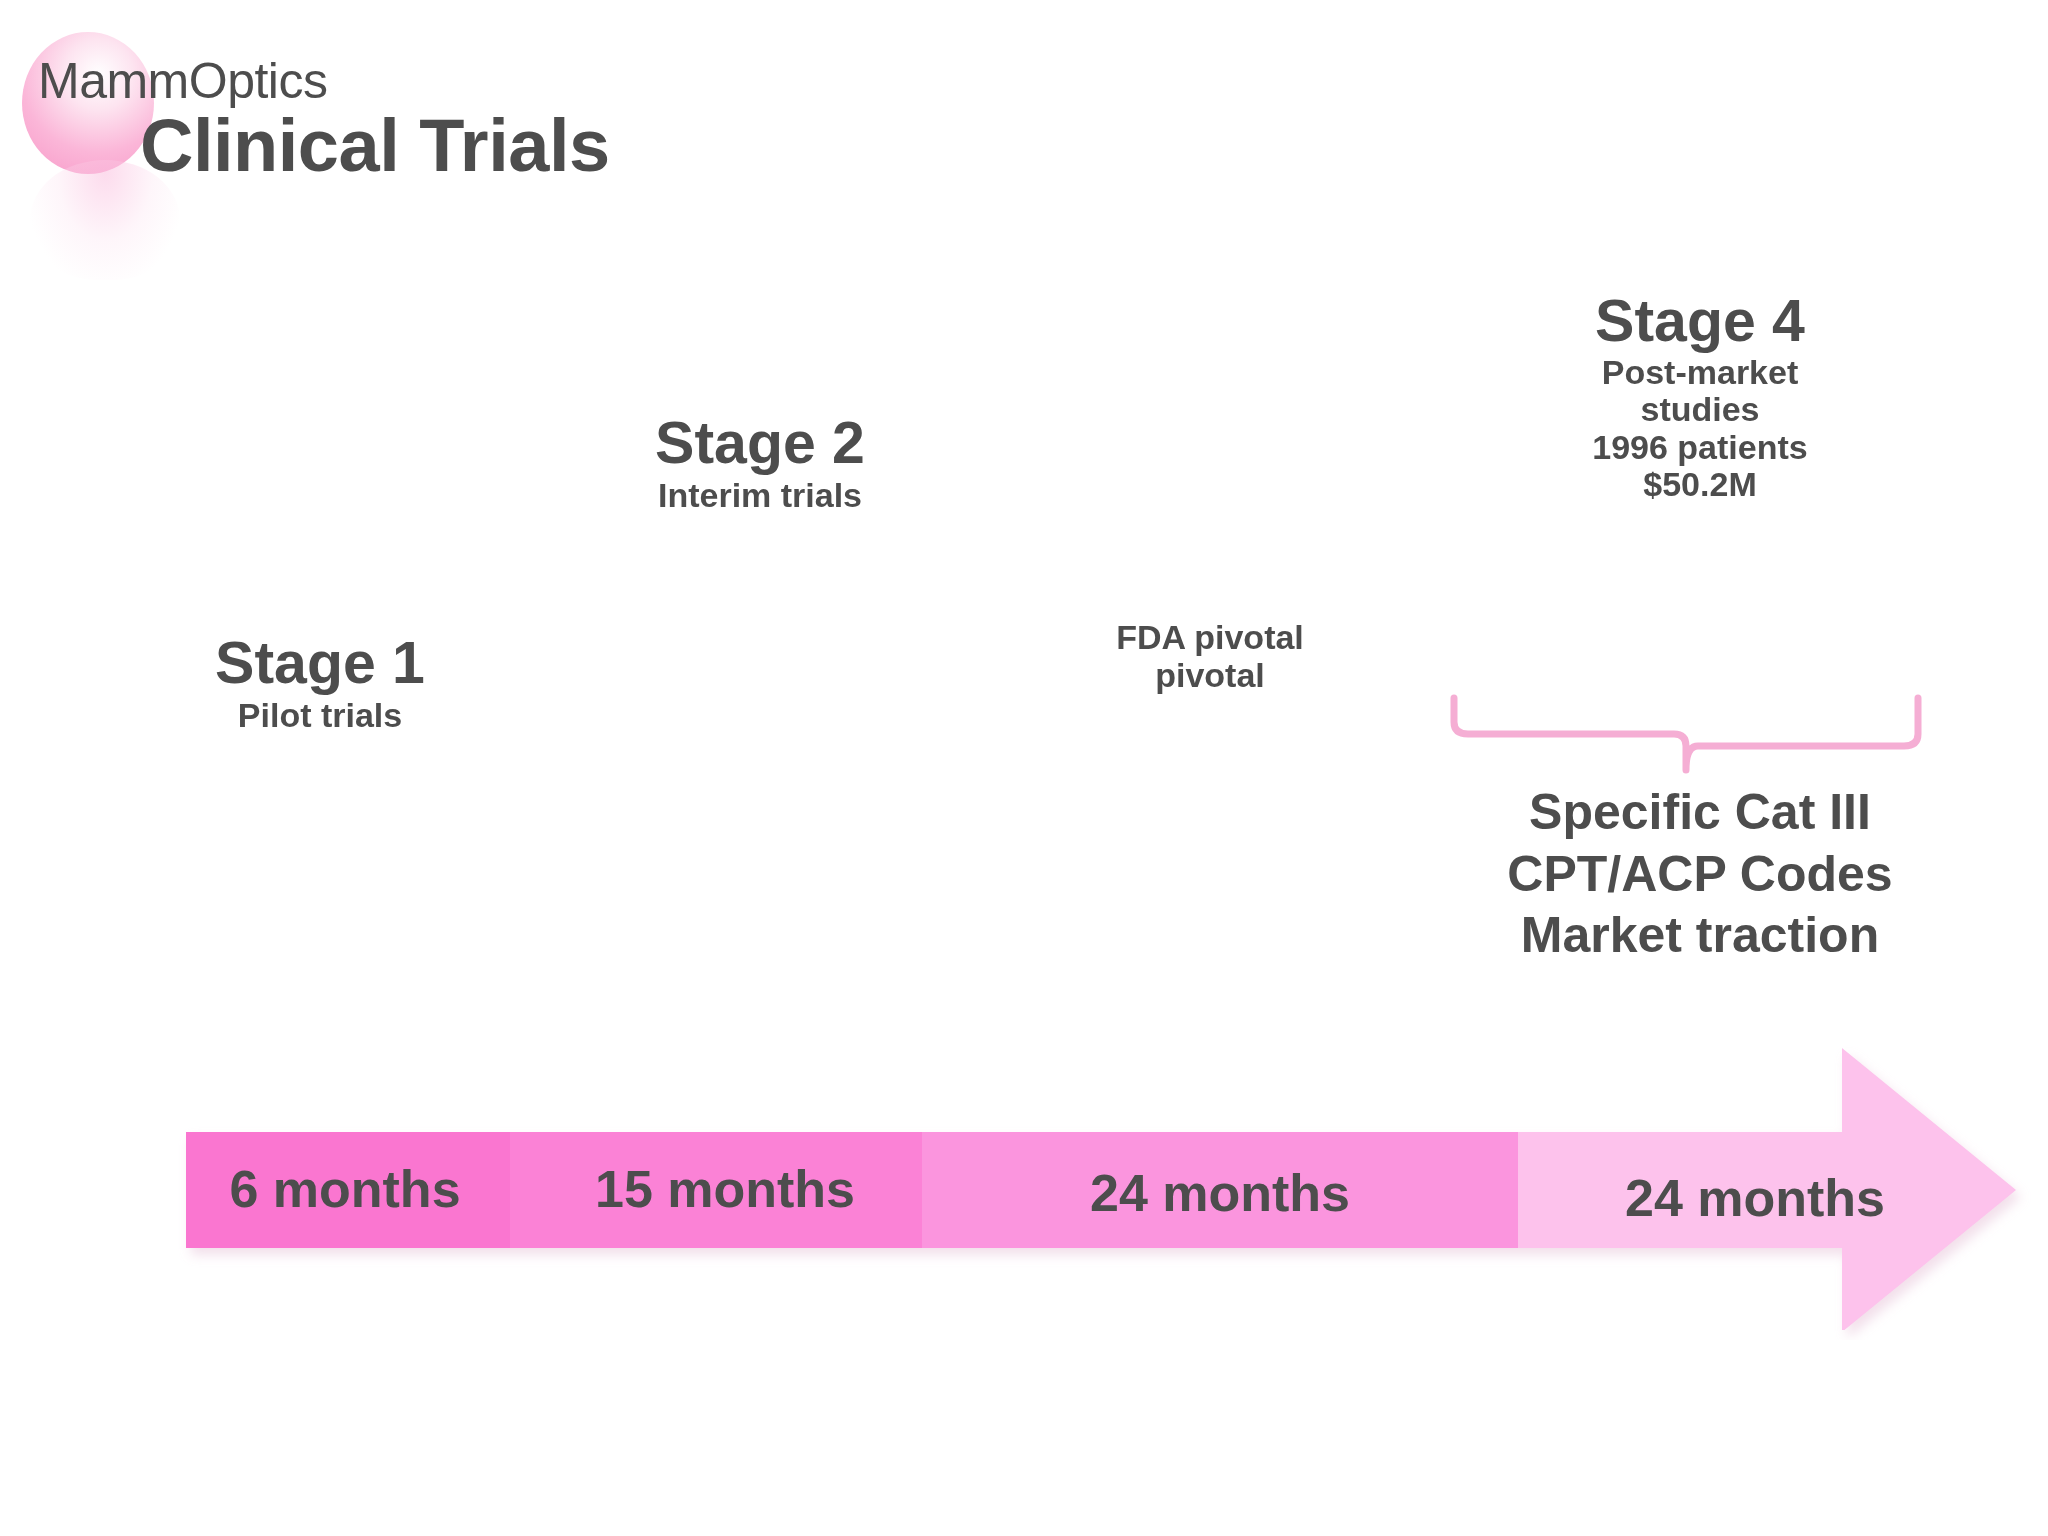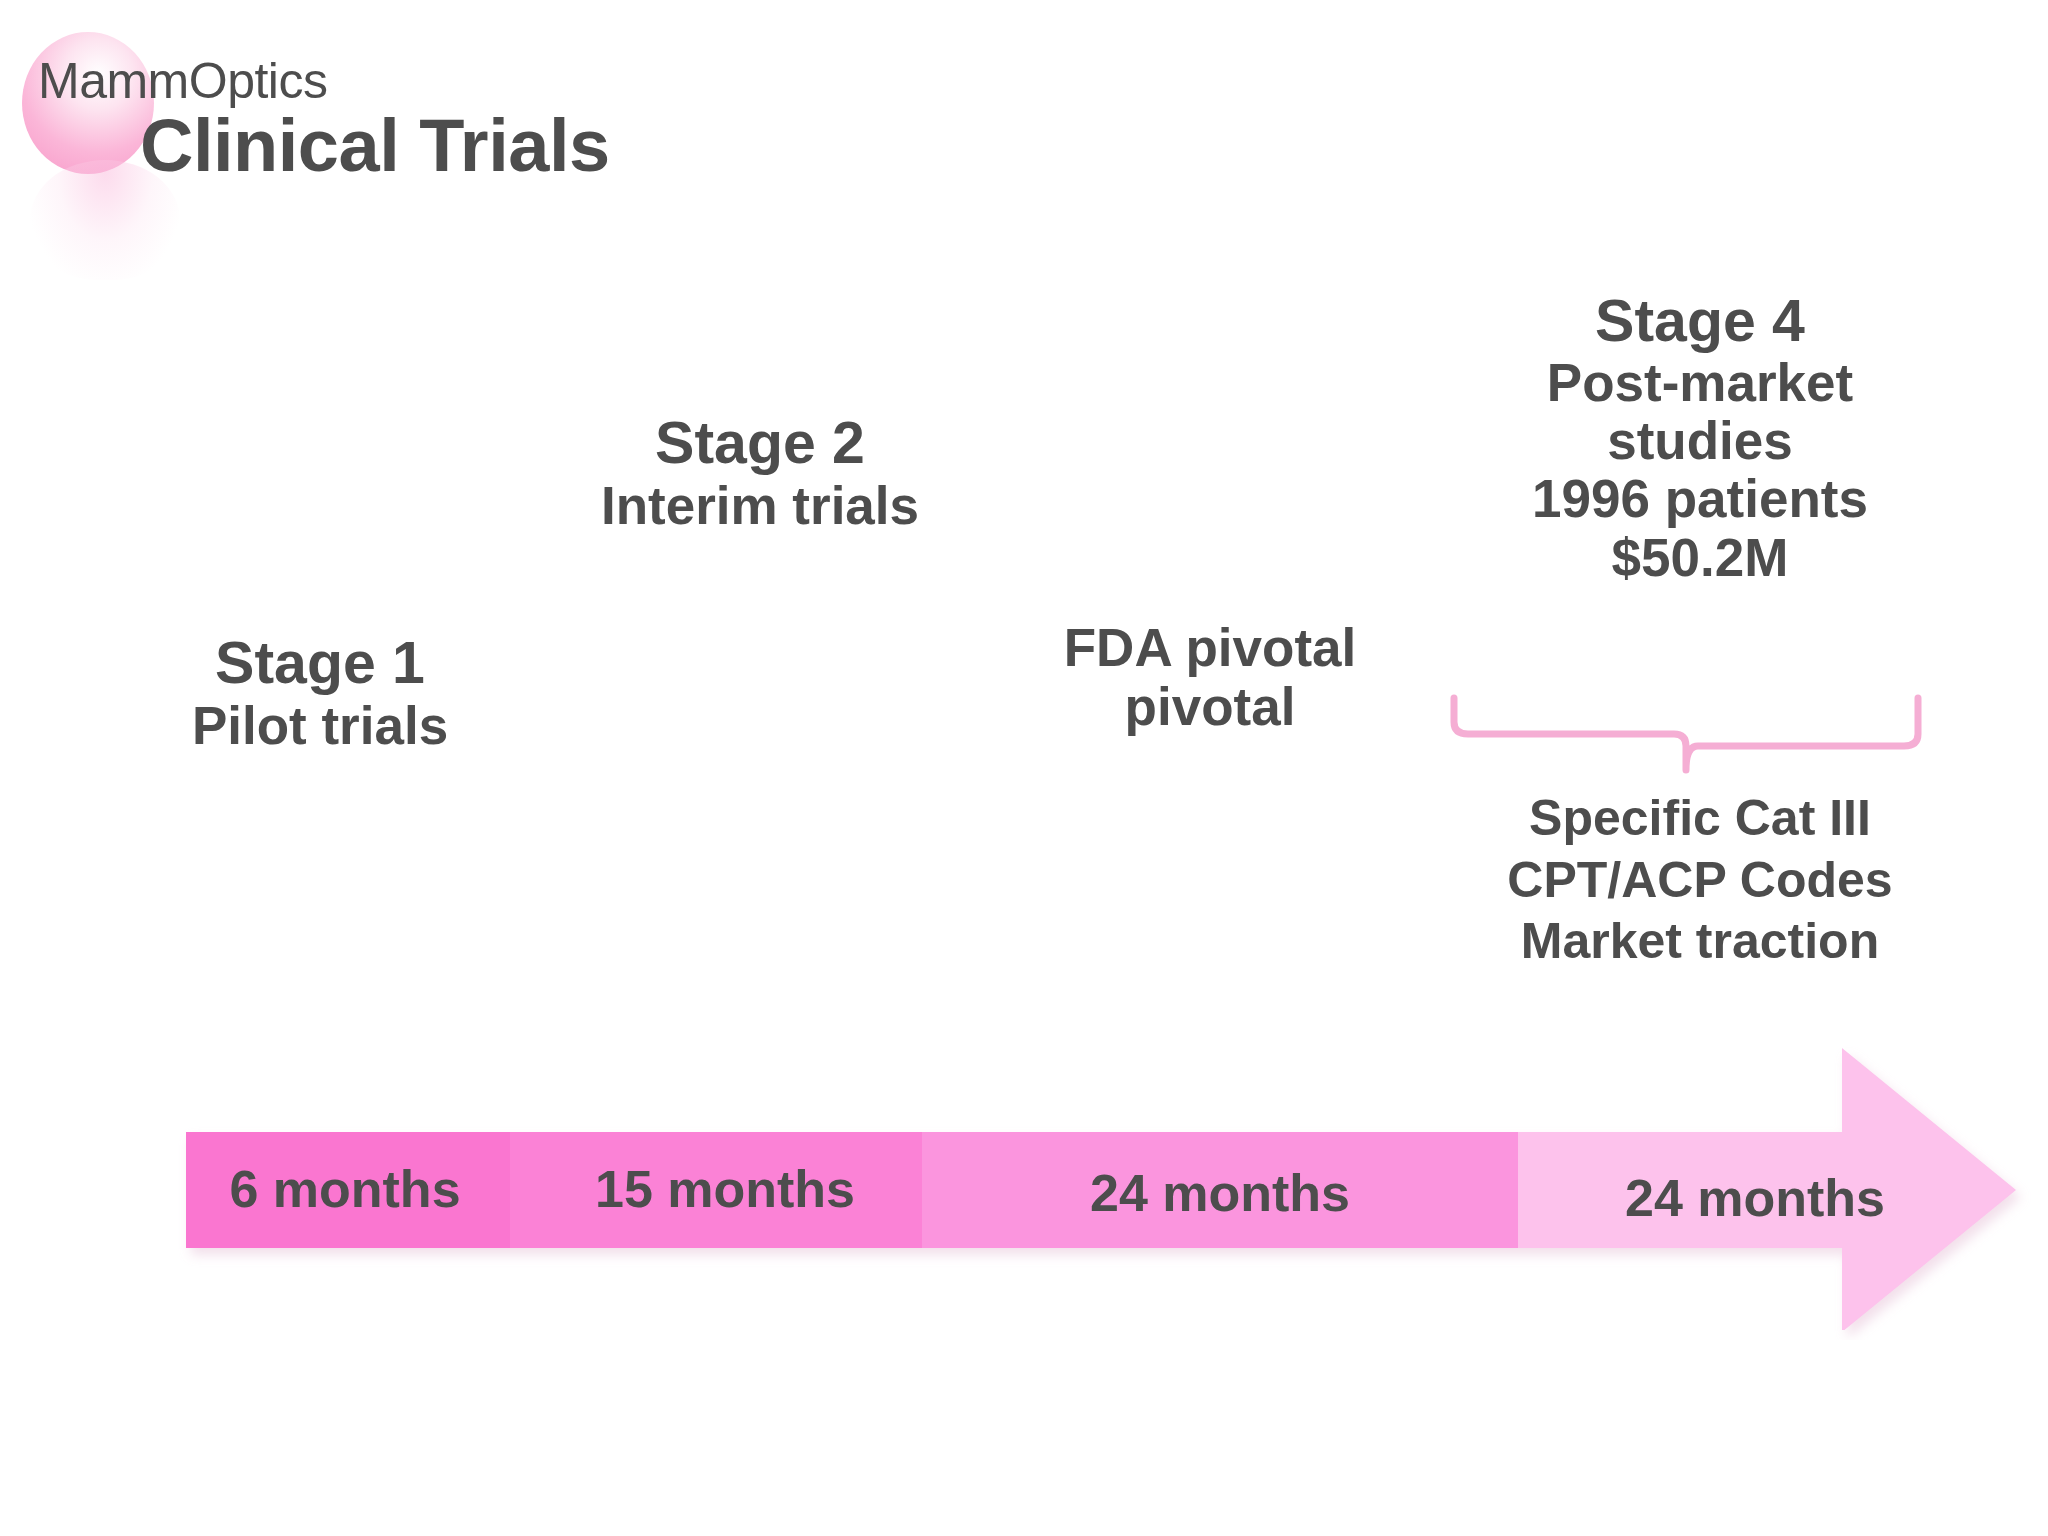--- a/index.html
+++ b/index.html
@@ -74,21 +74,21 @@
     color: #4d4d4d;
     text-align: center;
   }
   .stage-heading {
     font-size: 59px;
     font-weight: bold;
     line-height: 1.08;
     white-space: nowrap;
   }
   .stage-desc {
-    font-size: 53px;
+    font-size: 34px;
     font-weight: bold;
     line-height: 1.12;
   }
 
   #stage-1-block { left: 100px;  top: 632px; width: 440px; }
   #stage-2-block { left: 520px;  top: 412px; width: 480px; }
   #stage-3-block { left: 990px;  top: 618px; width: 440px; }
   #stage-4-block { left: 1420px; top: 290px; width: 560px; }
 
   #stage-4-block .stage-desc { line-height: 1.1; }
@@ -107,21 +107,20 @@
   #bracket-caption {
     position: absolute;
     left: 1400px;
     top: 782px;
     width: 600px;
     text-align: center;
     color: #4d4d4d;
     font-size: 50px;
     font-weight: bold;
     line-height: 1.23;
-    margin-top: 6px;
   }
 
   
   #timeline-arrow {
     position: absolute;
     left: 0;
     top: 1020px;
     width: 2048px;
     height: 320px;
   }

